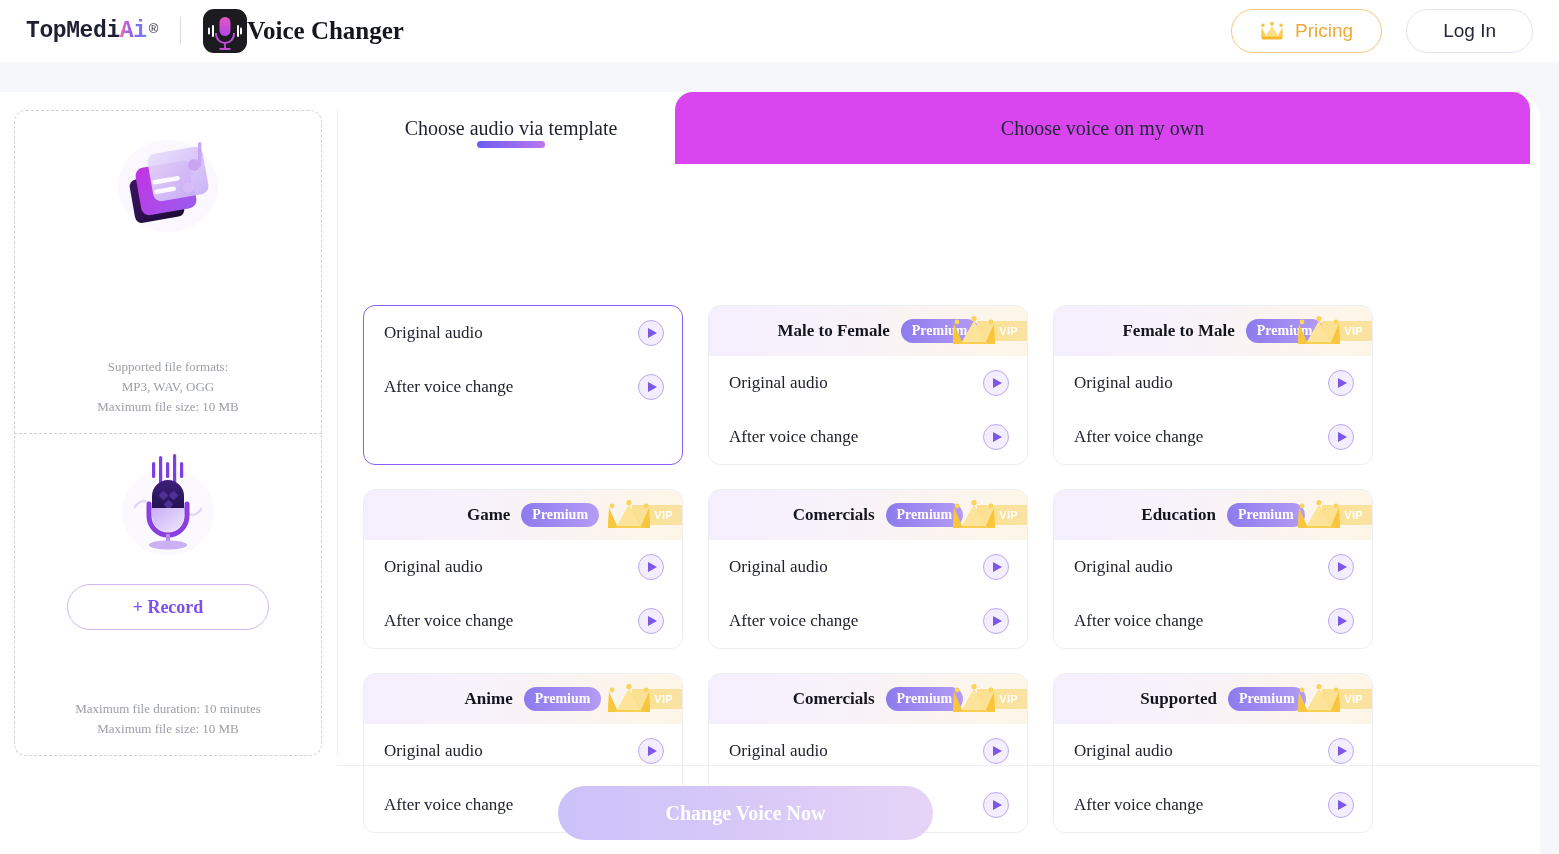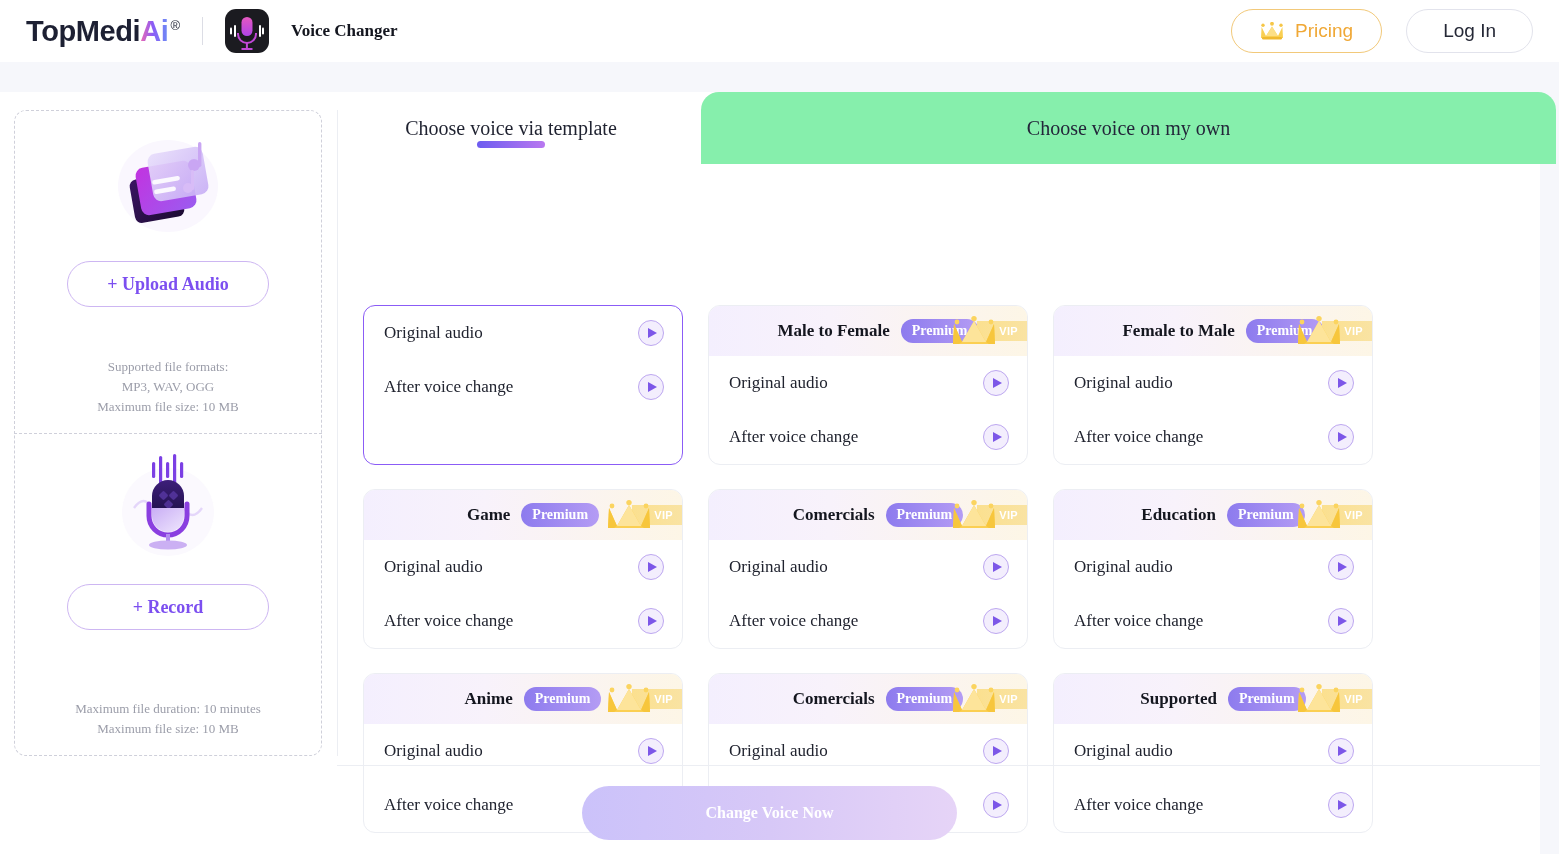--- a/index.html
+++ b/index.html
@@ -16,22 +16,22 @@
     width: 1559px; height: 62px;
     background: #ffffff;
     display: flex; align-items: center;
   }
   .brand {
     display: flex; align-items: flex-start;
     margin-left: 26px;
     font-family: "Liberation Sans", sans-serif;
   }
   .brand-text {
-    font-size: 29px; font-weight: 700; letter-spacing: -0.4px;
-    color: #1d2033; line-height: 1;
+    font-size: 23px; font-weight: 700; letter-spacing: -0.4px;
+    color: #1d2033; line-height: 1; font-family: Liberation Mono, monospace;
   }
   .brand-ai {
     background: linear-gradient(90deg,#f06ab0 0%,#8b5cf6 45%,#6d8bf5 100%);
     -webkit-background-clip: text; background-clip: text; color: transparent;
     font-weight: 700;
   }
   .brand-reg { font-size: 13px; color: #1d2033; margin-left: 2px; margin-top: 1px; }
   .brand-divider {
     width: 1px; height: 28px; background: #dcdde5; margin: 0 22px;
     align-self: center;
@@ -56,22 +56,22 @@
   }
   .mic-logo .mbase {
     position: absolute; left: 50%; top: 38.5px; transform: translateX(-50%);
     width: 11px; height: 2.2px; background: #c248d8;
   }
   .mic-logo .wv {
     position: absolute; top: 50%; transform: translateY(-50%);
     background: #ffffff; border-radius: 1px;
   }
   .page-title {
-    font-size: 17px; font-weight: 700; color: #14161f;
-    margin-left: 22px; font-family: "Liberation Serif", serif;
+    font-size: 25px; font-weight: 700; color: #14161f;
+    font-family: "Liberation Serif", serif;
   }
   .header-actions {
     margin-left: auto; margin-right: 26px;
     display: flex; align-items: center; gap: 24px;
   }
   .btn-pricing {
     height: 44px; padding: 0 28px; border-radius: 23px;
     border: 1px solid #f2c97a; background: #fff;
     display: flex; align-items: center; gap: 11px;
     color: #f0a836; font-size: 19px; cursor: pointer;
@@ -143,22 +143,22 @@
     justify-content: center; cursor: pointer;
   }
   .tab-label { font-size: 20px; color: #1f2230; }
   .tab.active { left: 0; width: 348px; background: transparent; }
   .tab.active .tab-underline {
     position: absolute; bottom: 16px; left: 50%; transform: translateX(-50%);
     width: 68px; height: 7px; border-radius: 4px;
     background: linear-gradient(90deg,#6d5cf0 0%,#b978f0 100%);
   }
   .tab.inactive {
-    left: 364px; width: 855px;
-    background: #86efac;
+    left: 338px; width: 855px;
+    background: #d946ef;
     border-radius: 18px 18px 0 0;
   }
   .tab.inactive .tab-label { color: #23263a; }
 
   
   .grid {
     position: absolute; left: 363px; top: 213px;
     width: 1012px;
     display: grid; grid-template-columns: repeat(3, 320px);
     gap: 24px 25px;
@@ -226,24 +226,24 @@
     border-bottom: 5.5px solid transparent;
     margin-left: 3px;
   }
 
   
   .h-divider {
     position: absolute; left: 337px; top: 673px;
     width: 1203px; height: 1px; background: #eceef3;
   }
   .cta {
-    position: absolute; left: 582px; top: 786px;
+    position: absolute; left: 558px; top: 786px;
     width: 375px; height: 54px; border-radius: 28px; border: none;
     background: linear-gradient(90deg,#cbc2fa 0%,#d7c8f7 50%,#e6d4f7 100%);
-    color: #ffffff; font-size: 16px; font-weight: 700;
+    color: #ffffff; font-size: 20px; font-weight: 700;
     font-family: "Liberation Serif", serif;
     display: flex; align-items: center; justify-content: center;
     cursor: pointer;
   }
 </style>
 </head>
 <body>
 
 <div class="header">
   <div class="brand">
@@ -312,23 +312,20 @@
           <rect x="30" y="34" width="56" height="48" rx="8" fill="url(#gp2)" transform="rotate(-10 58 58)"></rect>
           <rect x="42" y="20" width="56" height="48" rx="8" fill="url(#gp3)" opacity="0.92" transform="rotate(-10 70 44)"></rect>
           <rect x="44" y="48" width="28" height="4.5" rx="2.2" fill="#ffffff" opacity="0.9" transform="rotate(-10 58 50)"></rect>
           <rect x="46" y="58" width="22" height="4.5" rx="2.2" fill="#ffffff" opacity="0.9" transform="rotate(-10 57 60)"></rect>
           <circle cx="86" cy="35" r="6" fill="#c9a6f3"></circle>
           <rect x="90" y="12" width="3.4" height="25" rx="1.7" fill="#c9a6f3"></rect>
           <circle cx="80" cy="58" r="5" fill="#d8bcf7"></circle>
           <rect x="83" y="40" width="3" height="20" rx="1.5" fill="#d8bcf7"></rect>
         </svg>
       </div>
-      <button class="btn-outline">
-        <span>+ Upload Audio</span>
-      </button>
       <div class="hint">
         <div>Supported file formats:</div>
         <div>MP3, WAV, OGG</div>
         <div>Maximum file size: 10 MB</div>
       </div>
     </div>
 
     <div class="drop-zone bottom">
       <div class="illus">
         <svg width="120" height="118" viewBox="0 0 120 118">
@@ -370,21 +367,21 @@
         <div>Maximum file duration: 10 minutes</div>
         <div>Maximum file size: 10 MB</div>
       </div>
     </div>
   </div>
 
   <div class="v-divider"></div>
 
   <div class="tabs">
     <div class="tab active">
-      <span class="tab-label">Choose voice via template</span>
+      <span class="tab-label">Choose audio via template</span>
       <span class="tab-underline"></span>
     </div>
     <div class="tab inactive">
       <span class="tab-label">Choose voice on my own</span>
     </div>
   </div>
 
   <div class="grid" id="card-grid">
       <div class="card free selected">
     <div class="card-rows">

